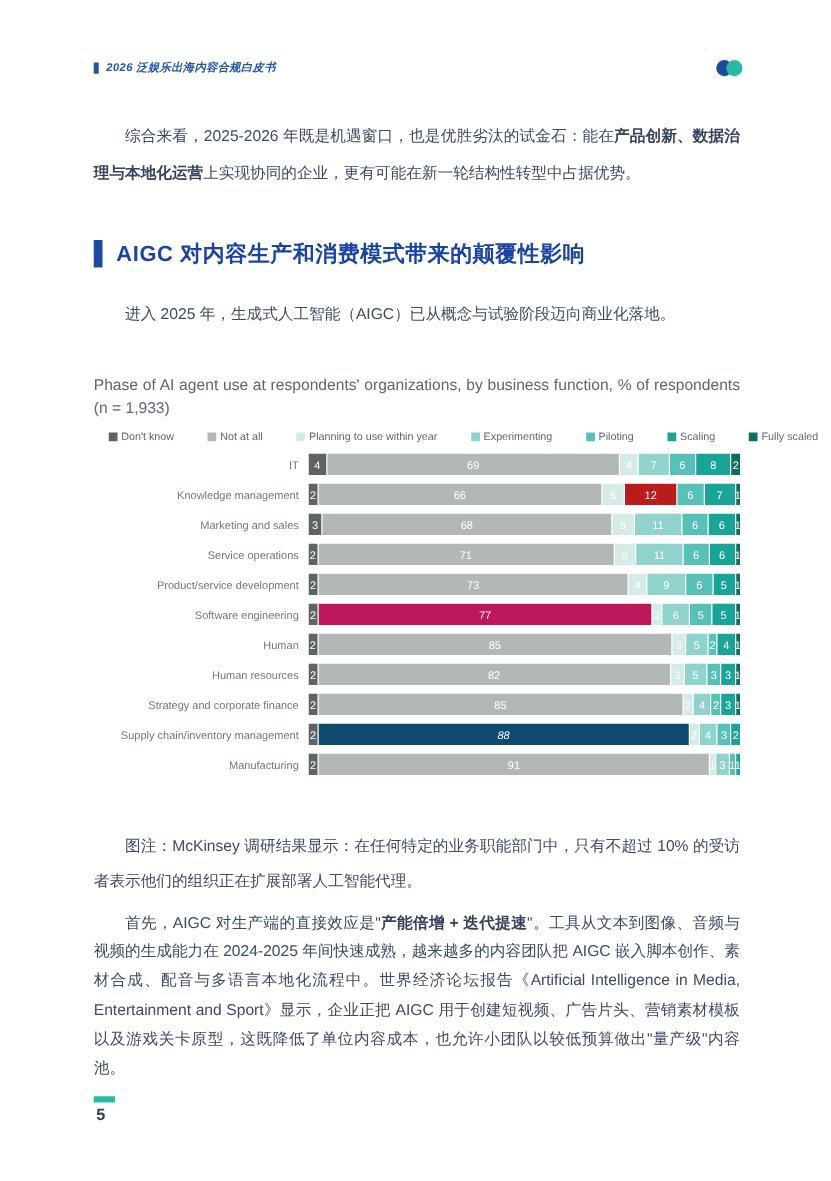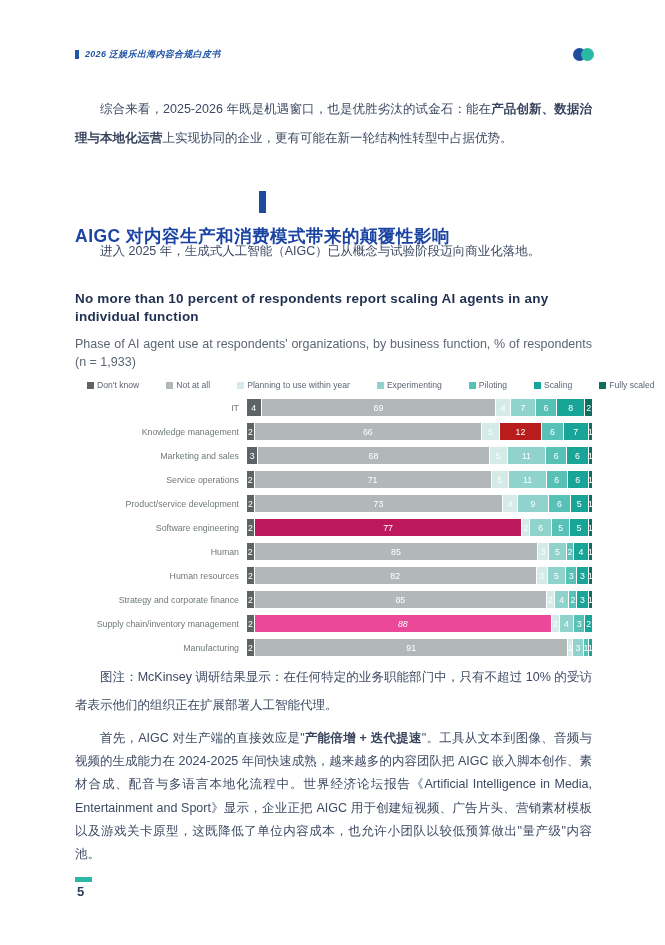--- a/index.html
+++ b/index.html
@@ -20,21 +20,21 @@
   .logo .c { position:absolute; top:0; width:13px; height:13px; border-radius:50%; }
   .logo .c.blue { left:0; background:#1d4c9f; }
   .logo .c.teal { left:8px; background:#2cb9a4; }
 
   
   .intro { position:absolute; top:95px; left:75px; width:517px; font-size:12.5px; line-height:29px; color:#3e4a63; text-align:justify; }
   .indent { text-indent:2em; }
   .b { font-weight:700; color:#37435c; }
 
   
-  .section-head { position:absolute; top:191px; left:75px; display:flex; align-items:center; gap:11px;flex-direction:column; }
+  .section-head { position:absolute; top:191px; left:75px; display:flex; align-items:center; gap:11px; }
   .section-bar { width:7px; height:22px; background:#1d4c9f; }
   .section-title { font-size:17.5px; font-weight:700; color:#1b44a2; letter-spacing:0.5px; }
 
   .lead { position:absolute; top:243px; left:75px; width:517px; font-size:12.5px; color:#3e4a63; text-indent:2em; }
 
   
   .chart { position:absolute; top:290px; left:75px; width:517px; }
   .chart-title { font-size:13.5px; line-height:18px; font-weight:700; color:#1f3050; letter-spacing:0.2px; }
   .chart-subtitle { margin-top:9px; font-size:12.5px; line-height:18px; color:#5d6673; text-align:justify; }
   .chart-legend { margin-top:9px; display:flex; align-items:center; gap:27px; margin-left:12px; }
@@ -78,21 +78,20 @@
   <p class="intro indent"><span>综合来看，2025-2026 年既是机遇窗口，也是优胜劣汰的试金石：能在</span><span class="b">产品创新、数据治理与本地化运营</span><span>上实现协同的企业，更有可能在新一轮结构性转型中占据优势。</span></p>
 
   <div class="section-head">
     <span class="section-bar"></span>
     <h1 class="section-title">AIGC 对内容生产和消费模式带来的颠覆性影响</h1>
   </div>
 
   <p class="lead">进入 2025 年，生成式人工智能（AIGC）已从概念与试验阶段迈向商业化落地。</p>
 
   <div class="chart">
-    <div class="chart-title">No more than 10 percent of respondents report scaling AI agents in any individual function</div>
     <div class="chart-subtitle">Phase of AI agent use at respondents' organizations, by business function, % of respondents (n = 1,933)</div>
     <div class="chart-legend">
         <span class="legend-item">
           <span class="legend-swatch" style="background: rgb(94, 99, 101);"></span>
           <span class="legend-label">Don't know</span>
         </span>
         <span class="legend-item">
           <span class="legend-swatch" style="background: rgb(178, 184, 184);"></span>
           <span class="legend-label">Not at all</span>
         </span>
@@ -351,21 +350,21 @@
               <span class="v">1</span>
             </div>
           </div>
         </div>
         <div class="chart-row">
           <div class="row-label">Supply chain/inventory management</div>
           <div class="row-bars">
             <div class="bar-seg" title="Don't know: 2%" style="background: rgb(94, 99, 101); flex-grow: 2; flex-basis: 0px;">
               <span class="v">2</span>
             </div>
-            <div class="bar-seg" title="Not at all: 88%" style="background: #ec4899; flex-grow: 88; flex-basis: 0px; font-style: italic;">
+            <div class="bar-seg" title="Not at all: 88%" style="background: #0c4a6e; flex-grow: 88; flex-basis: 0px; font-style: italic;">
               <span class="v">88</span>
             </div>
             <div class="bar-seg" title="Planning to use within year: 2%" style="background: rgb(213, 235, 232); flex-grow: 2; flex-basis: 0px;">
               <span class="v">2</span>
             </div>
             <div class="bar-seg" title="Experimenting: 4%" style="background: rgb(143, 211, 204); flex-grow: 4; flex-basis: 0px;">
               <span class="v">4</span>
             </div>
             <div class="bar-seg" title="Piloting: 3%" style="background: rgb(88, 193, 183); flex-grow: 3; flex-basis: 0px;">
               <span class="v">3</span>

